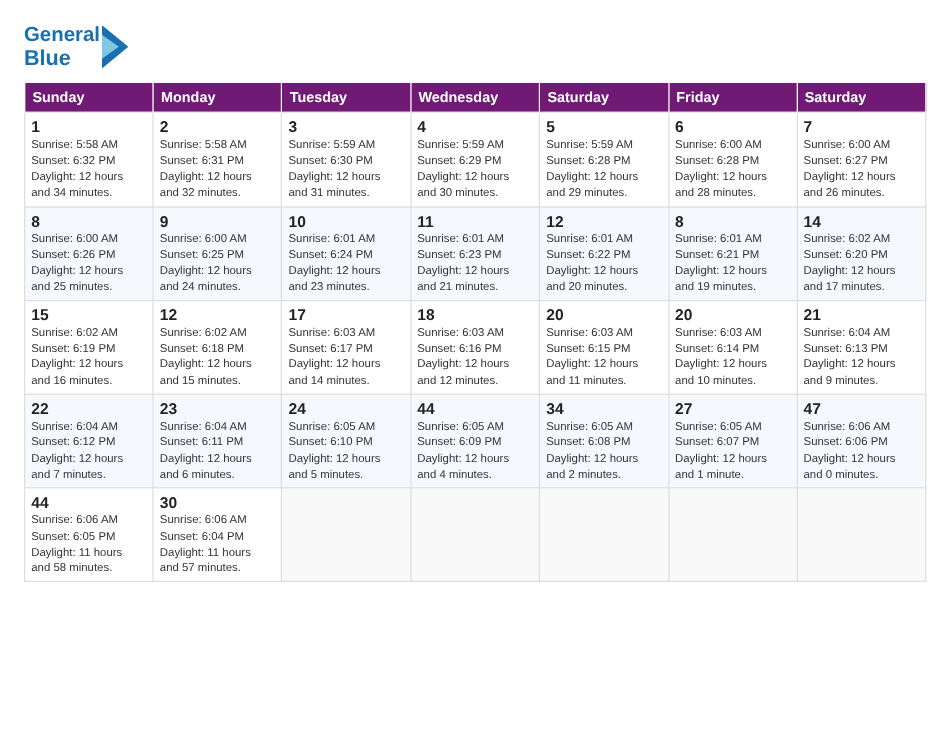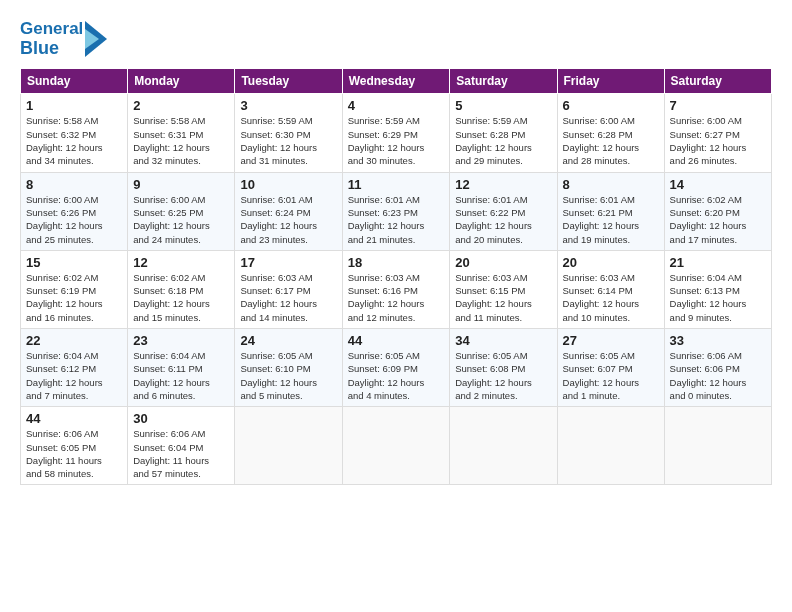--- a/index.html
+++ b/index.html
@@ -304,21 +304,21 @@
 and 2 minutes.</div>
           </td>
           <td>
             <span class="day-number">27</span>
             <div class="day-info" style="white-space: pre-line;">Sunrise: 6:05 AM
 Sunset: 6:07 PM
 Daylight: 12 hours
 and 1 minute.</div>
           </td>
           <td>
-            <span class="day-number">33</span>
+            <span class="day-number">47</span>
             <div class="day-info" style="white-space: pre-line;">Sunrise: 6:06 AM
 Sunset: 6:06 PM
 Daylight: 12 hours
 and 0 minutes.</div>
           </td>
         </tr>
         <tr>
           <td>
             <span class="day-number">44</span>
             <div class="day-info" style="white-space: pre-line;">Sunrise: 6:06 AM

